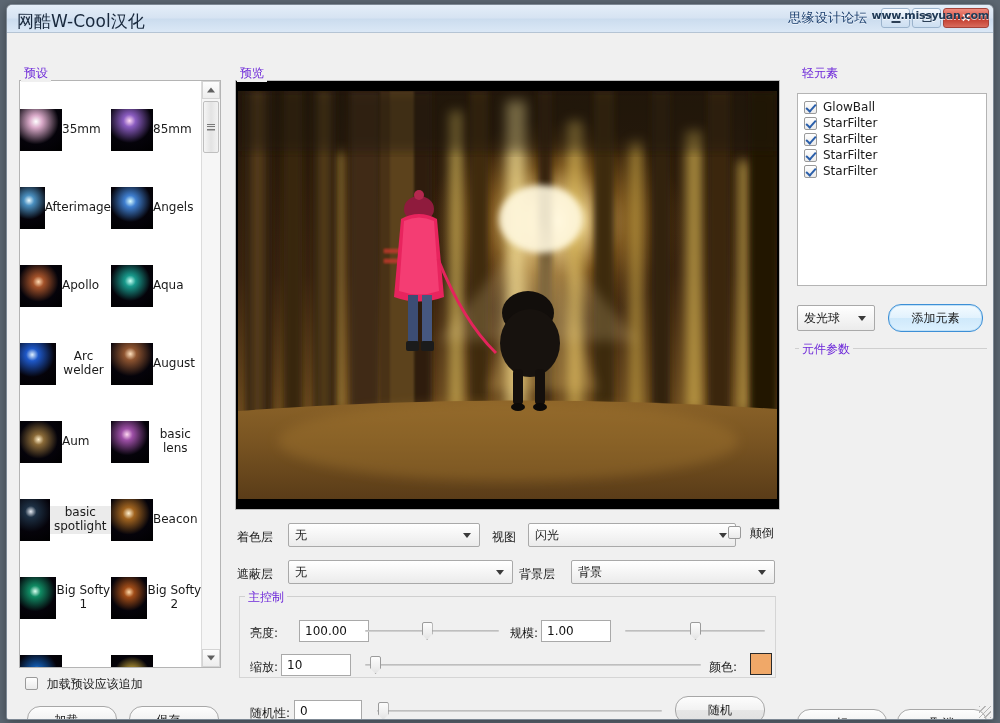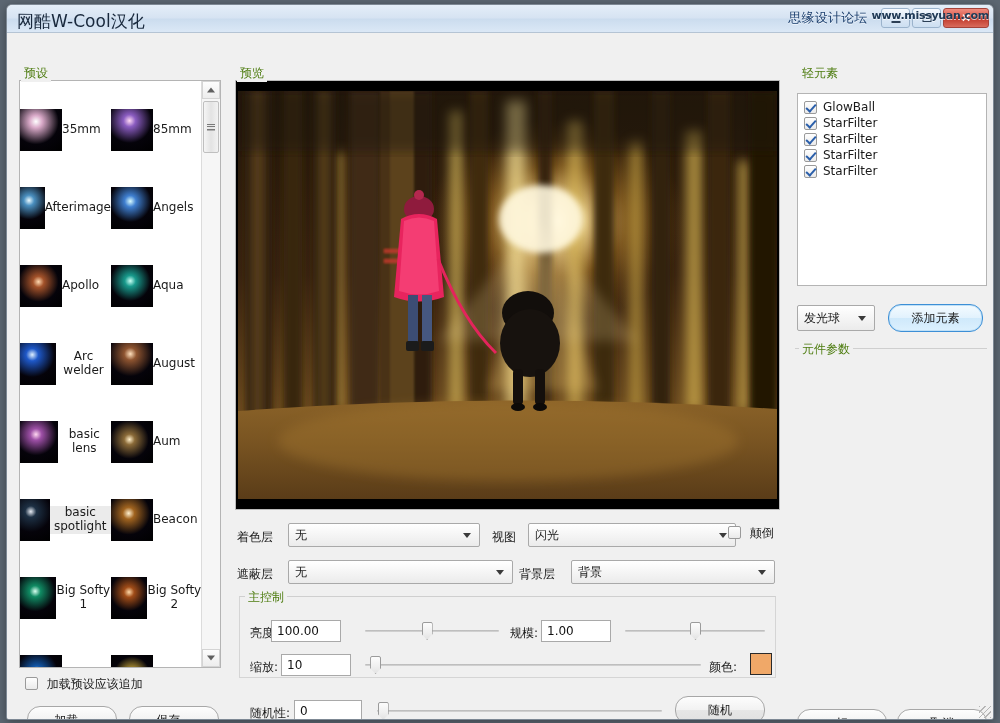--- a/index.html
+++ b/index.html
@@ -54,21 +54,21 @@
     height: 20px; display:flex; align-items:flex-start;
     font-size: 13px; color: #1b3f6e; letter-spacing: .2px;
     font-family: "DejaVu Sans","Liberation Sans", sans-serif;
     text-shadow: 0 1px 0 rgba(255,255,255,.7);
     pointer-events: none; z-index: 5;
   }
   .watermark .url { font-size: 11px; letter-spacing: -.3px; font-weight: bold; color:#203a56; }
   
   .content { position: relative; width: 988px; height: 688px; background: #f0f0f0; }
   .group-label {
-    position: absolute; font-size: 12px; color: #4d7c0f;
+    position: absolute; font-size: 12px; color: #6d28d9;
     font-family: "DejaVu Sans","Liberation Sans", sans-serif;
     background: #f0f0f0; padding: 0 3px; z-index: 3;
   }
   .groupbox { position:absolute; border:1px solid #d5d5d5; border-top-color:#cfcfcf; }
   
   .presets-box { left: 12px; top: 47px; width: 202px; height: 588px; background:#fff; border:1px solid #b4b4b4; overflow:hidden; }
   .presets-inner { position:absolute; left:0; top:0; width:182px; height:588px; overflow:hidden; }
   .preset-grid { position:relative; padding: 8px 0 0 0; display:flex; flex-wrap:wrap; width:182px; }
   .preset {
     width: 91px; height: 78px; display:flex; flex-direction:row;
@@ -208,26 +208,26 @@
             </div>
             <div class="preset">
               <div class="thumb" style="background: radial-gradient(circle at 34% 28%, rgb(223, 240, 255) 0%, rgb(30, 88, 200) 16%, rgb(5, 3, 10) 58%, rgb(0, 0, 0) 100%);"></div>
               <div class="lbl">Arc welder</div>
             </div>
             <div class="preset">
               <div class="thumb" style="background: radial-gradient(circle at 46% 26%, rgb(255, 224, 189) 0%, rgb(142, 84, 48) 16%, rgb(5, 3, 10) 58%, rgb(0, 0, 0) 100%);"></div>
               <div class="lbl">August</div>
             </div>
             <div class="preset">
+              <div class="thumb" style="background: radial-gradient(circle at 44% 44%, rgb(255, 238, 200) 0%, rgb(138, 106, 56) 16%, rgb(5, 3, 10) 58%, rgb(0, 0, 0) 100%);"></div>
+              <div class="lbl">Aum</div>
+            </div>
+            <div class="preset">
               <div class="thumb" style="background: radial-gradient(circle at 42% 32%, rgb(255, 215, 241) 0%, rgb(157, 79, 166) 16%, rgb(5, 3, 10) 58%, rgb(0, 0, 0) 100%);"></div>
               <div class="lbl">basic lens</div>
-            </div>
-            <div class="preset">
-              <div class="thumb" style="background: radial-gradient(circle at 44% 44%, rgb(255, 238, 200) 0%, rgb(138, 106, 56) 16%, rgb(5, 3, 10) 58%, rgb(0, 0, 0) 100%);"></div>
-              <div class="lbl">Aum</div>
             </div>
             <div class="preset selected">
               <div class="thumb" style="background: radial-gradient(circle at 36% 30%, rgb(232, 237, 245) 0%, rgb(29, 48, 68) 16%, rgb(5, 3, 10) 58%, rgb(0, 0, 0) 100%);"></div>
               <div class="lbl">basic spotlight</div>
             </div>
             <div class="preset">
               <div class="thumb" style="background: radial-gradient(circle at 42% 34%, rgb(255, 240, 207) 0%, rgb(160, 99, 31) 16%, rgb(5, 3, 10) 58%, rgb(0, 0, 0) 100%);"></div>
               <div class="lbl">Beacon</div>
             </div>
             <div class="preset">
@@ -407,21 +407,21 @@
     <div class="fld-label" style="left:512px; top:533px;">背景层</div>
     <div class="combo" style="left:564px; top:527px; width:204px;">
       <span>背景</span>
       <span class="arr"></span>
     </div>
 
     <div class="group-label" style="left:238px; top:556px;">主控制</div>
     <div class="groupbox" style="left:232px; top:563px; width:537px; height:82px;"></div>
 
     <div class="fld-label" style="left:243px; top:592px;">亮度:</div>
-    <div class="tinput" style="left:264px; top:587px; width:70px;">
+    <div class="tinput" style="left:292px; top:587px; width:70px;">
       <span>100.00</span>
     </div>
     <div class="slider" style="left:358px; top:589px; width:134px;">
       <div class="track"></div>
       <div class="knob" id="knob-bright" style="left: 46%;"></div>
     </div>
 
     <div class="fld-label" style="left:503px; top:592px;">规模:</div>
     <div class="tinput" style="left:534px; top:587px; width:70px;">
       <span>1.00</span>

